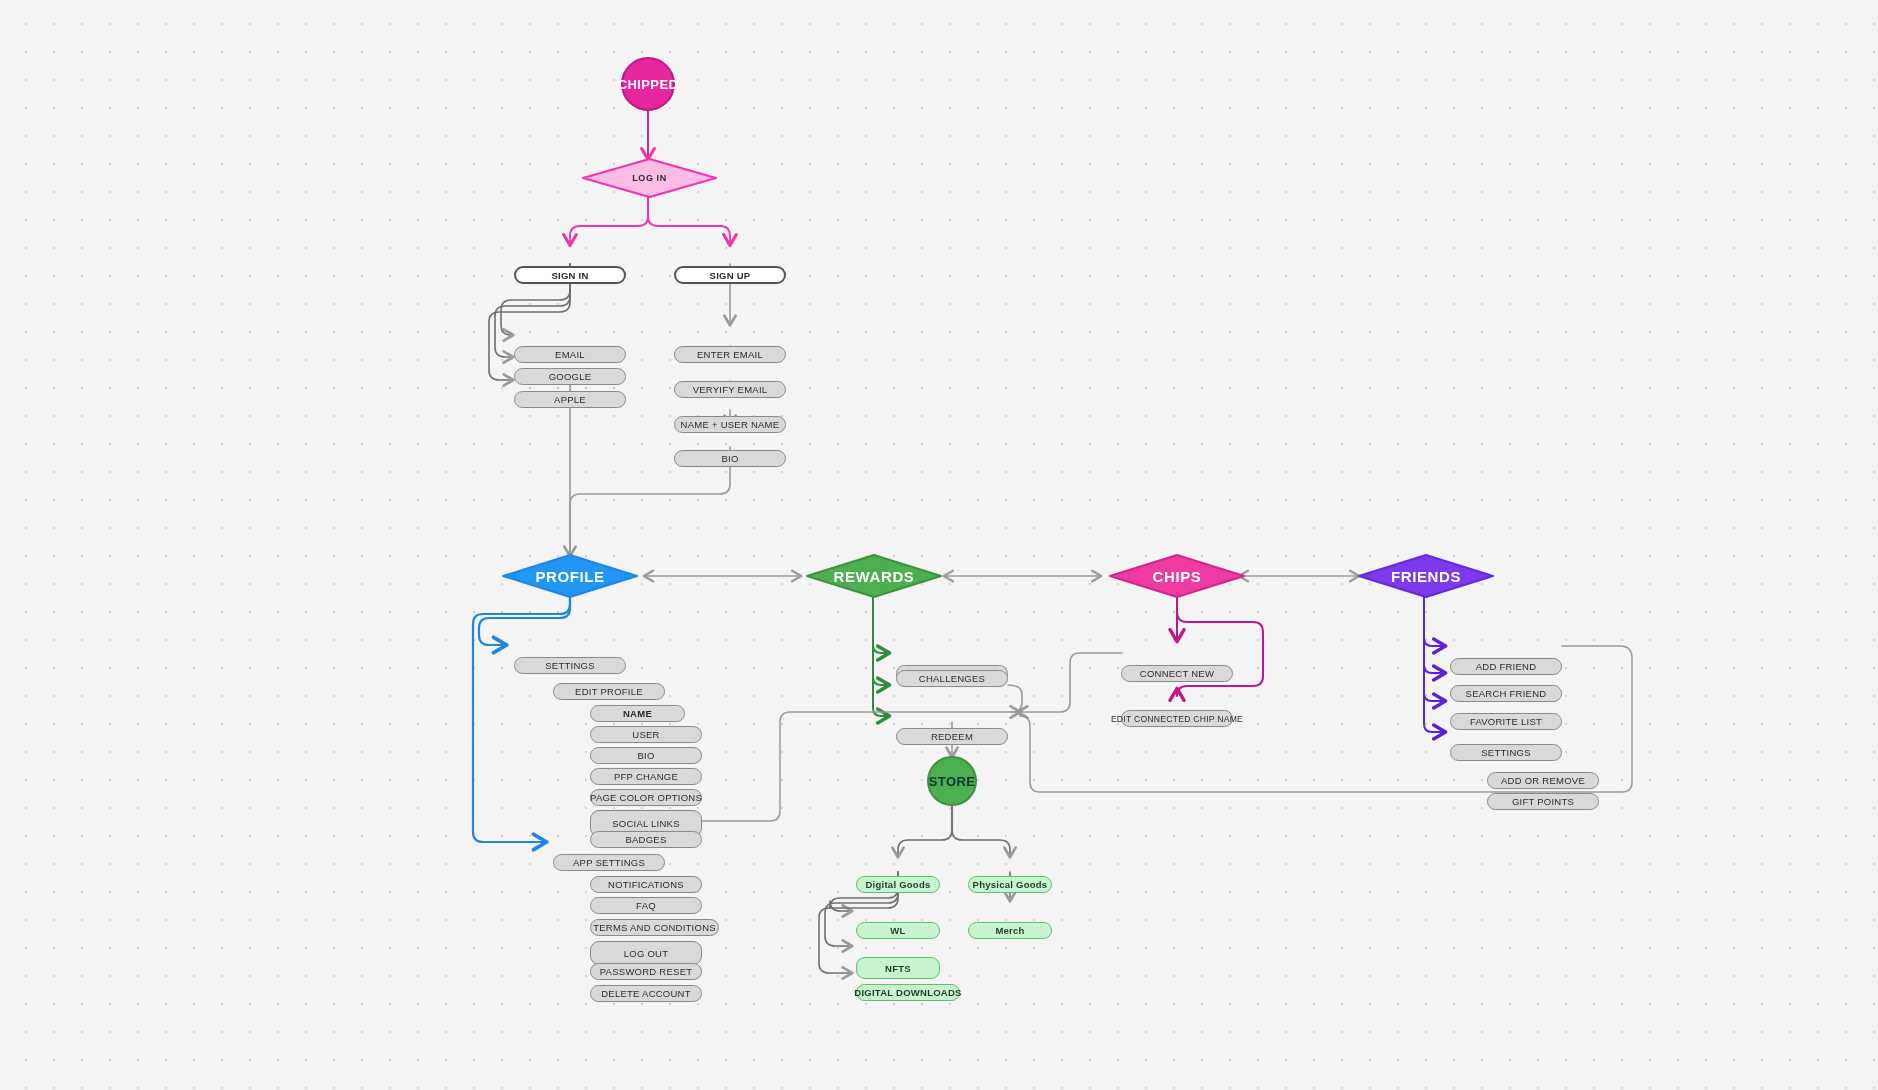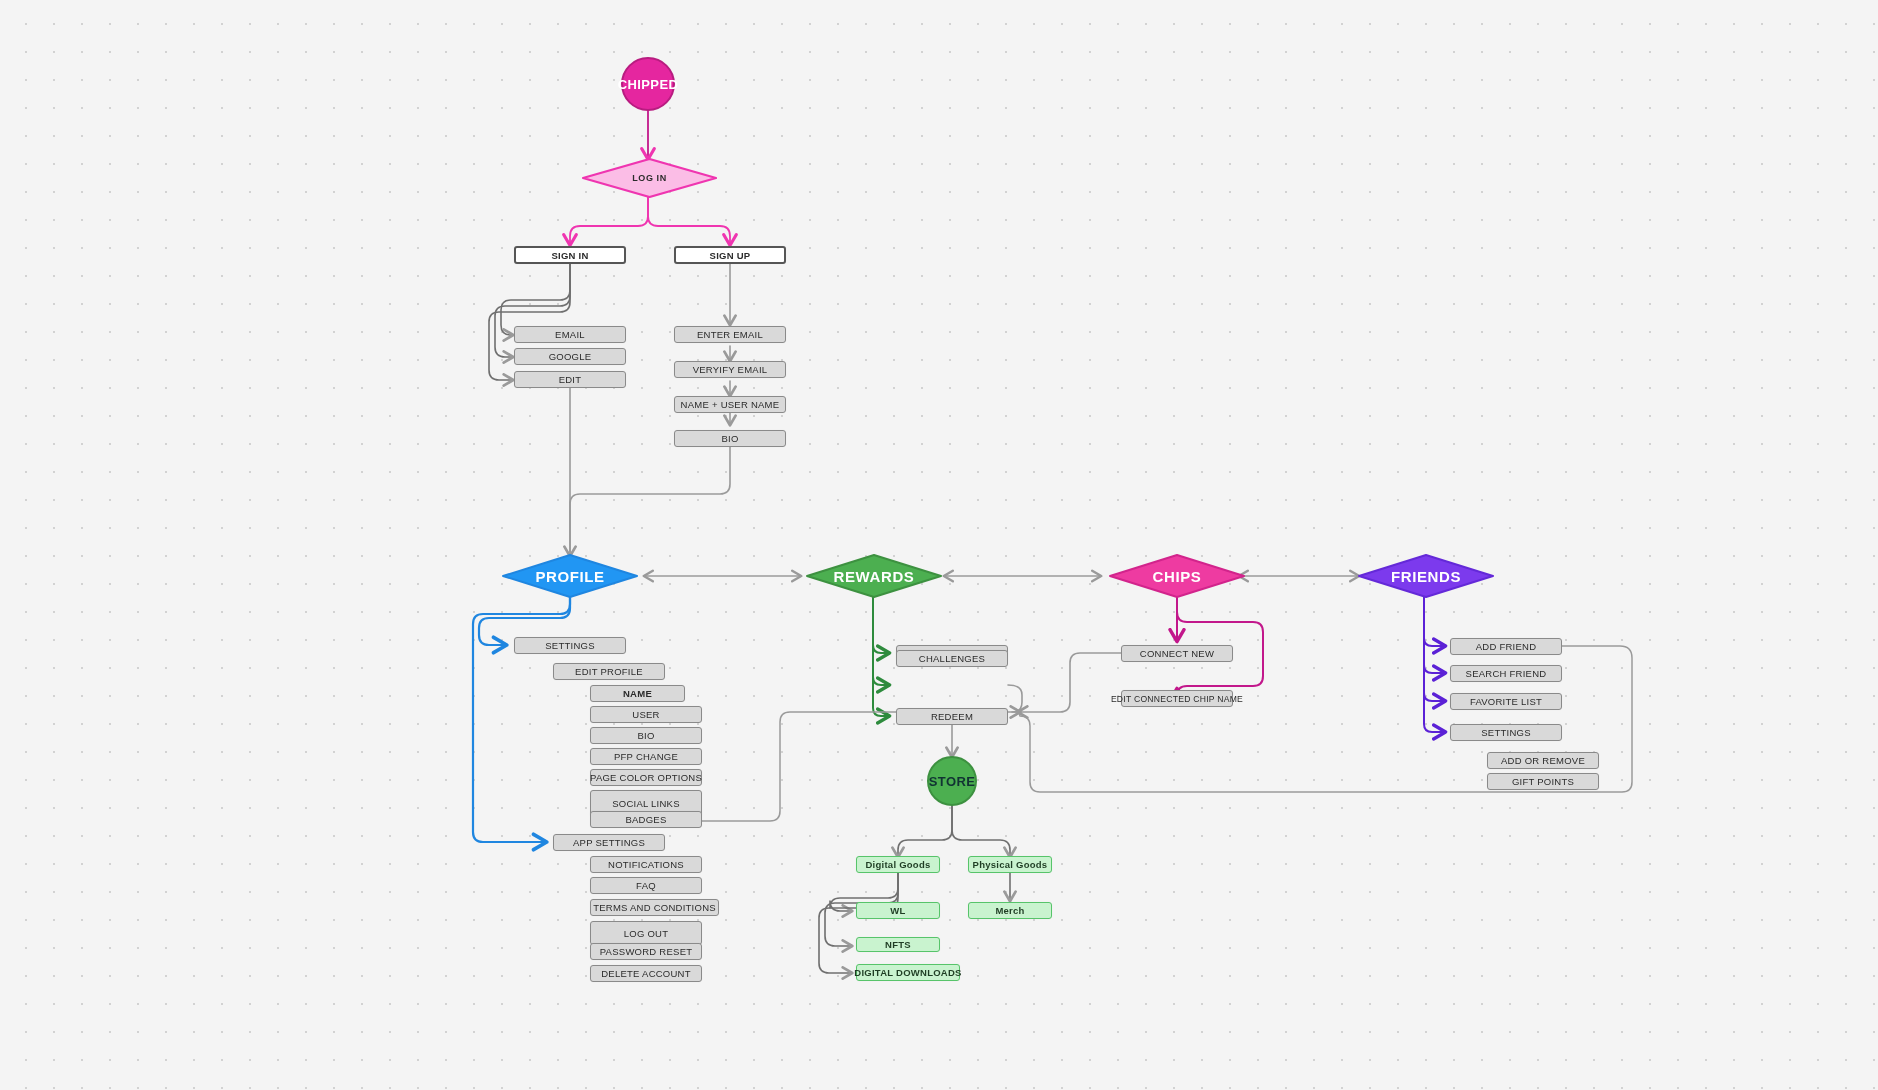--- a/index.html
+++ b/index.html
@@ -18,26 +18,27 @@
     background-position: 12px 10px;
   }
   #edges { position: absolute; left:0; top:0; width:1878px; height:1090px; pointer-events:none; }
 
   .node { position: absolute; display: flex; align-items: center; justify-content: center; }
 
   
   .rect {
     background: #d9d9d9;
     border: 1.4px solid #8a8a8a;
-    border-radius: 3px;
+    border-radius: 9px;
     color: #2b2b2b;
     font-size: 9.5px;
     letter-spacing: .25px;
     white-space: nowrap;
     box-shadow: 0 0 0 .5px rgba(0,0,0,.02);
+    margin-top: 20px;
   }
   .rect.white { background: #ffffff; border: 2px solid #555; font-weight: 700; }
   .rect.green {
     background: #c9f3cf; border: 1.4px solid #57c46a;
     color: #1f3d24; font-weight: 700;
   }
 
   
   .diamond {
     position: absolute;
@@ -169,21 +170,21 @@
     <span>SIGN UP</span>
   </div>
 
   <div class="node rect" style="left:514px; top:326px; width:112px; height:17px;">
     <span>EMAIL</span>
   </div>
   <div class="node rect" style="left:514px; top:348px; width:112px; height:17px;">
     <span>GOOGLE</span>
   </div>
   <div class="node rect" style="left:514px; top:371px; width:112px; height:17px;">
-    <span>EDIT</span>
+    <span>APPLE</span>
   </div>
 
   <div class="node rect" style="left:674px; top:326px; width:112px; height:17px;">
     <span>ENTER EMAIL</span>
   </div>
   <div class="node rect" style="left:674px; top:361px; width:112px; height:17px;">
     <span>VERYIFY EMAIL</span>
   </div>
   <div class="node rect" style="left:674px; top:396px; width:112px; height:17px;">
     <span>NAME + USER NAME</span>
@@ -289,21 +290,21 @@
   <div class="node rect green" style="left:856px; top:856px; width:84px; height:17px;">
     <span>Digital Goods</span>
   </div>
   <div class="node rect green" style="left:968px; top:856px; width:84px; height:17px;">
     <span>Physical Goods</span>
   </div>
 
   <div class="node rect green" style="left:856px; top:902px; width:84px; height:17px;">
     <span>WL</span>
   </div>
-  <div class="node rect green" style="left:856px; top:937px; width:84px; height:15px;">
+  <div class="node rect green" style="left:856px; top:937px; width:84px; height:22px;">
     <span>NFTS</span>
   </div>
   <div class="node rect green" style="left:856px; top:964px; width:104px; height:17px;">
     <span>DIGITAL DOWNLOADS</span>
   </div>
 
   <div class="node rect green" style="left:968px; top:902px; width:84px; height:17px;">
     <span>Merch</span>
   </div>
 

